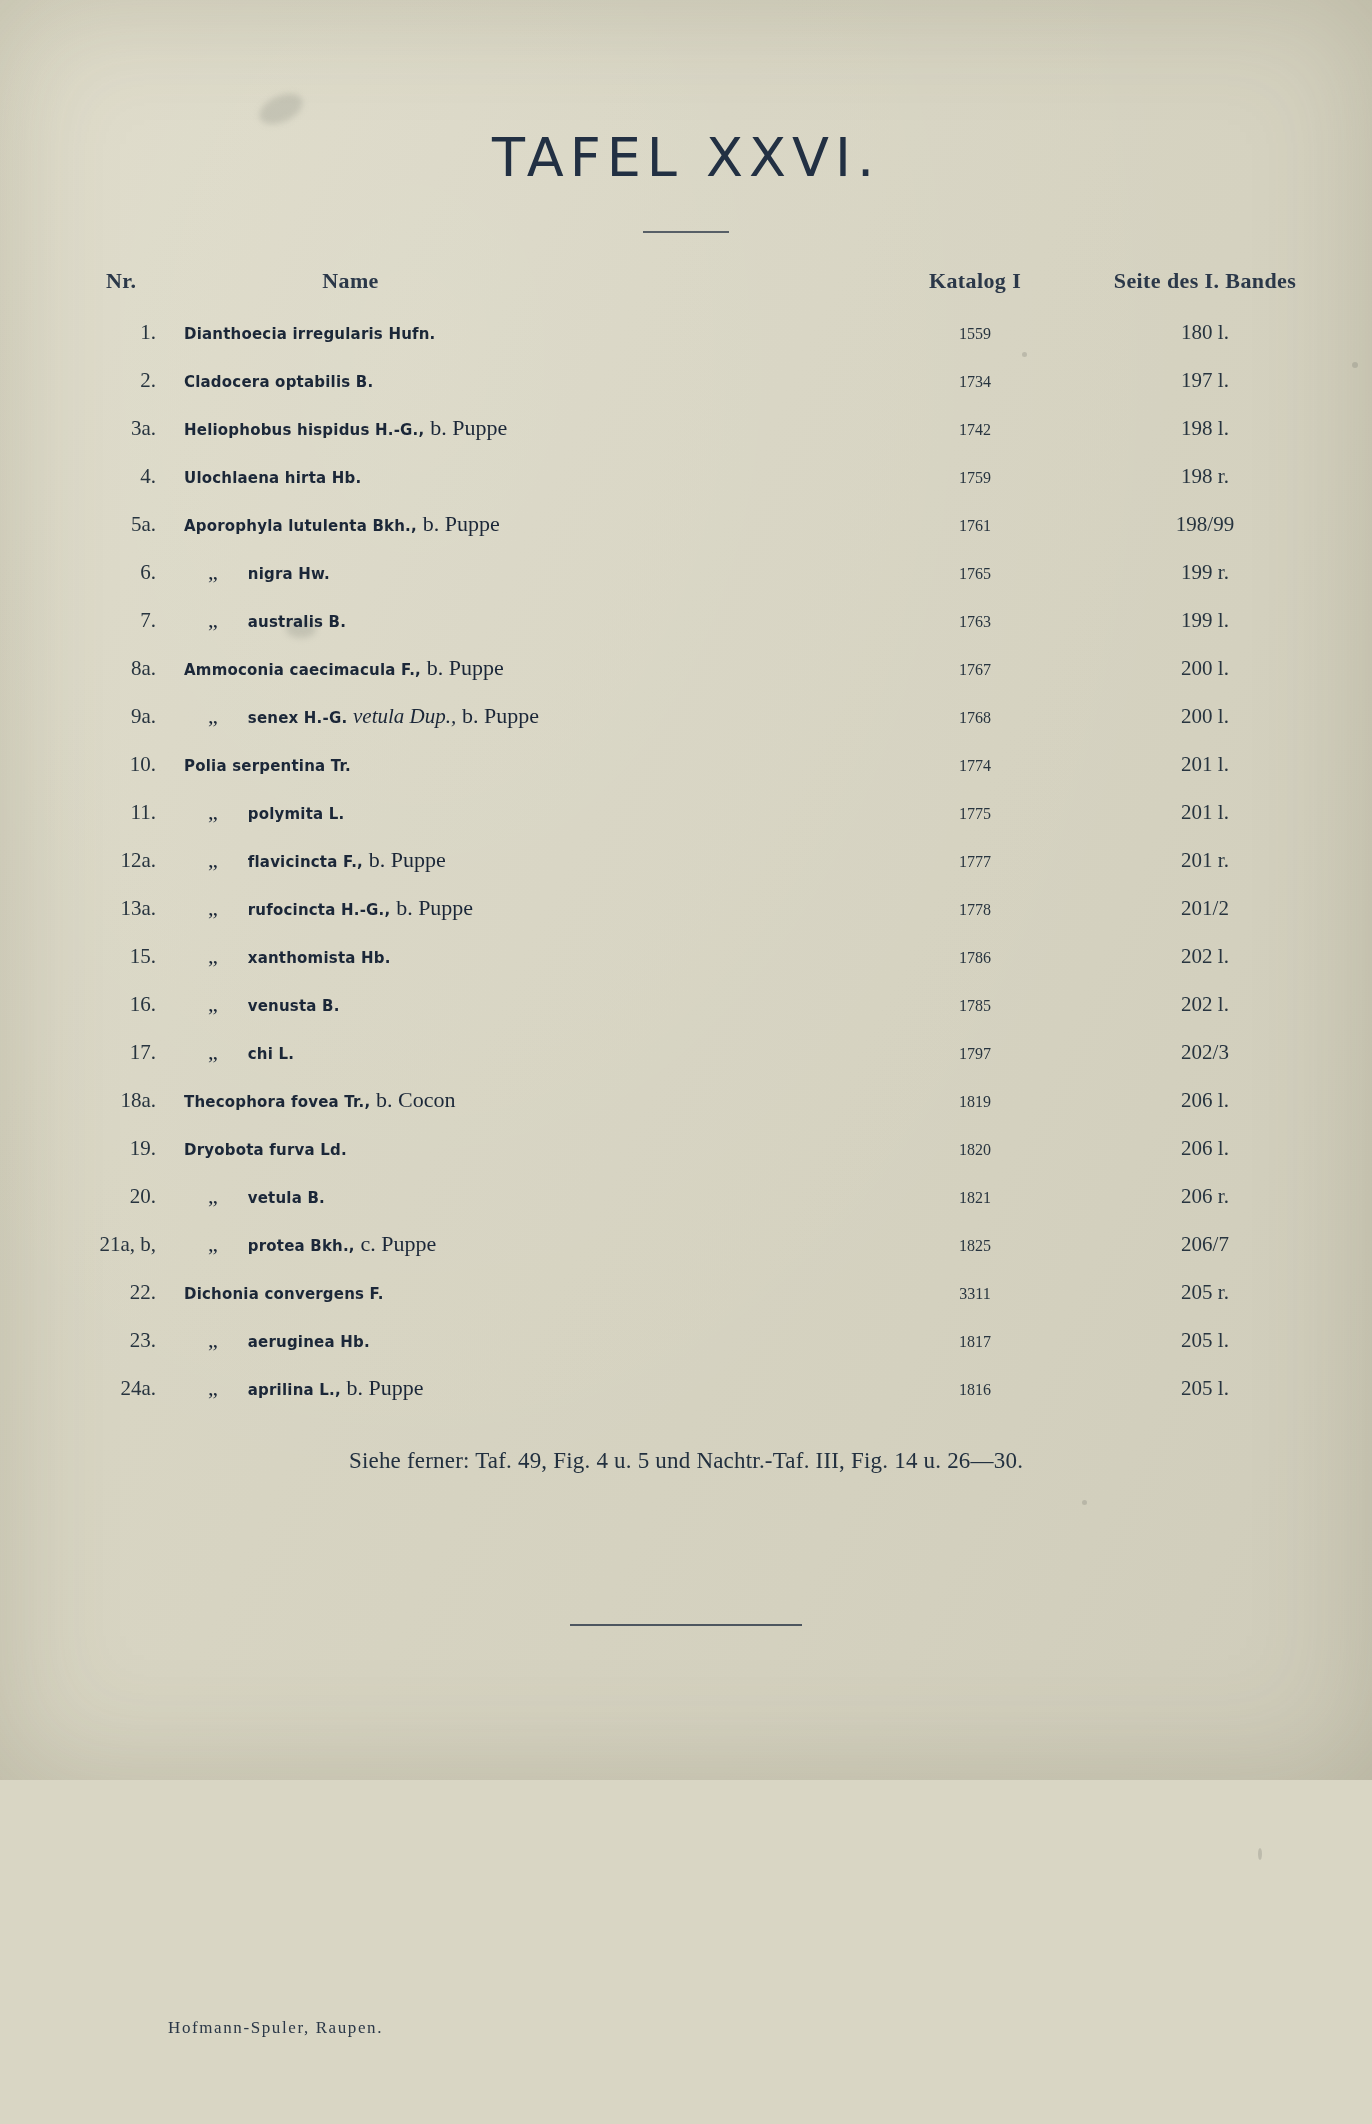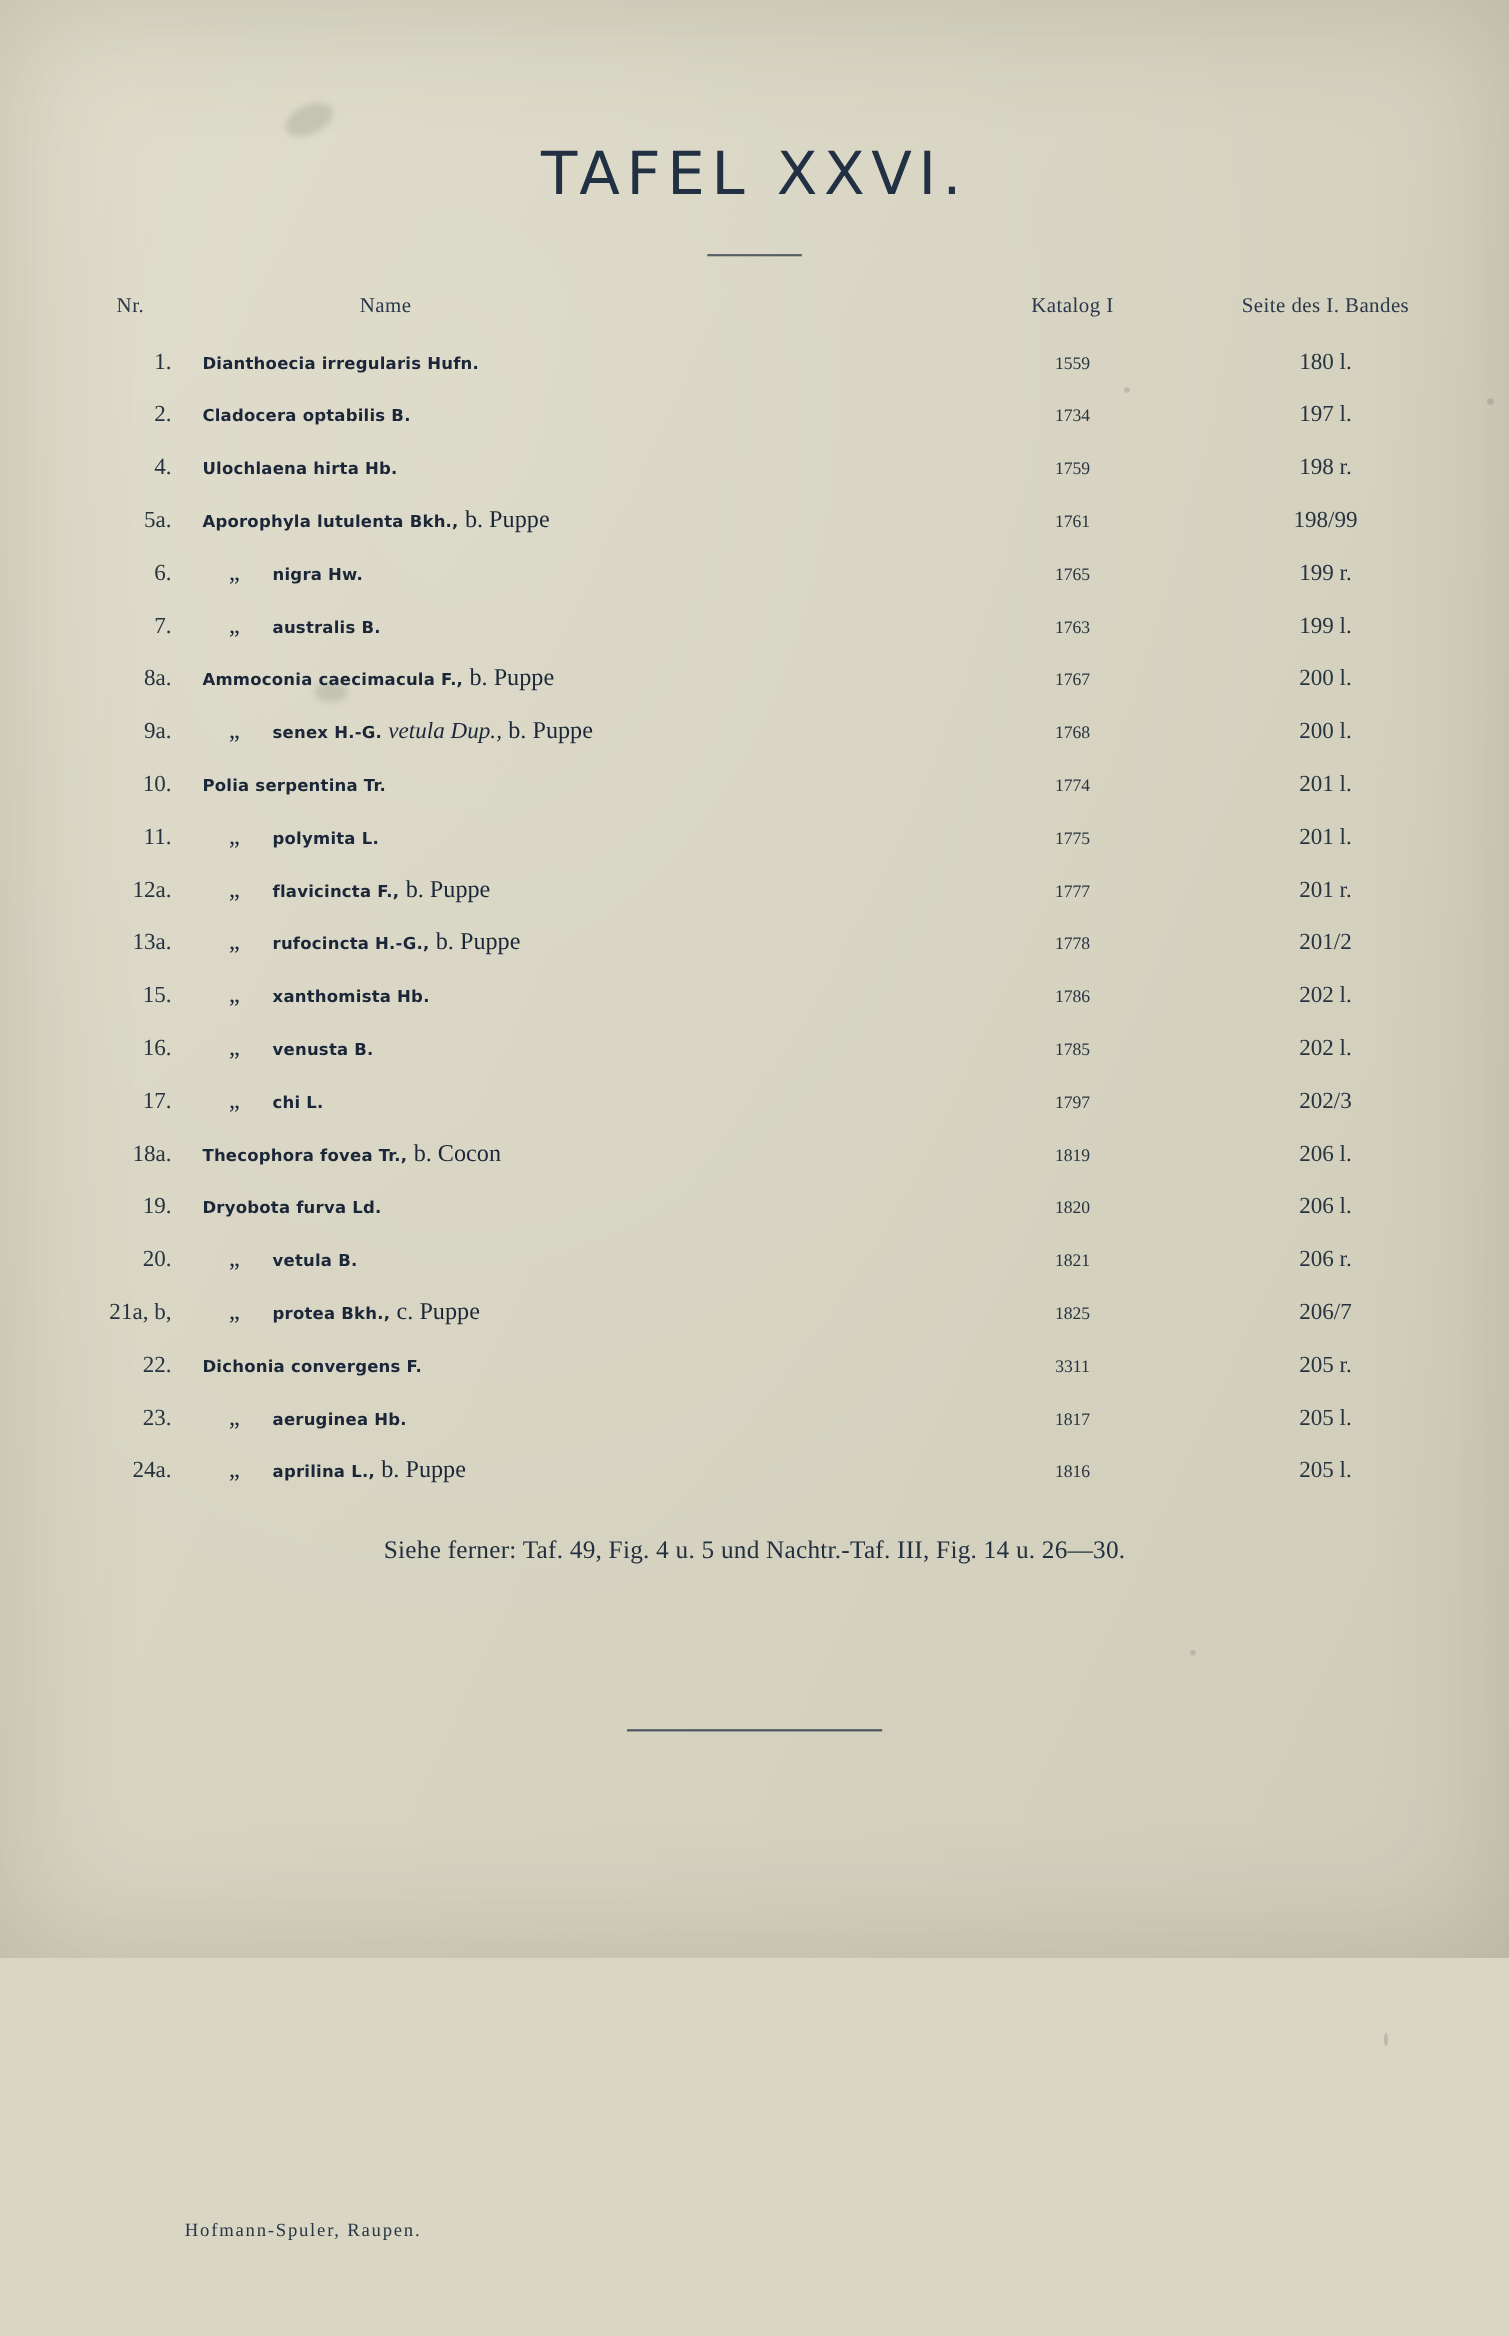--- a/index.html
+++ b/index.html
@@ -65,22 +65,22 @@
     width: 100%;
     border-collapse: collapse;
     table-layout: fixed;
   }
   table.listing col.c-nr     { width: 74px; }
   table.listing col.c-name   { width: 690px; }
   table.listing col.c-kat    { width: 230px; }
   table.listing col.c-seite  { width: 230px; }
 
   thead th {
-    font-weight: normal;
-    font-size: 19px;
+    font-weight: bold;
+    font-size: 22px;
     color: #2b3849;
     padding-bottom: 14px;
     letter-spacing: 0.4px;
   }
   th.h-nr   { text-align: left; padding-left: 10px; }
   th.h-name { text-align: center; padding-right: 330px; }
   th.h-kat  { text-align: center; }
   th.h-seite{ text-align: center; }
 
   tbody td {
@@ -215,20 +215,26 @@
               <td class="kat">1559</td>
               <td class="seite">180 l.</td>
             </tr>
             <tr>
               <td class="nr">2.</td>
               <td class="name"><span class="bold">Cladocera optabilis B.</span></td>
               <td class="kat">1734</td>
               <td class="seite">197 l.</td>
             </tr>
             <tr>
+              <td class="nr">3a.</td>
+              <td class="name"><span class="bold">Heliophobus hispidus H.-G.,</span> <span class="reg">b. Puppe</span></td>
+              <td class="kat">1742</td>
+              <td class="seite">198 l.</td>
+            </tr>
+            <tr>
               <td class="nr">4.</td>
               <td class="name"><span class="bold">Ulochlaena hirta Hb.</span></td>
               <td class="kat">1759</td>
               <td class="seite">198 r.</td>
             </tr>
             <tr>
               <td class="nr">5a.</td>
               <td class="name"><span class="bold">Aporophyla lutulenta Bkh.,</span> <span class="reg">b. Puppe</span></td>
               <td class="kat">1761</td>
               <td class="seite">198/99</td>

